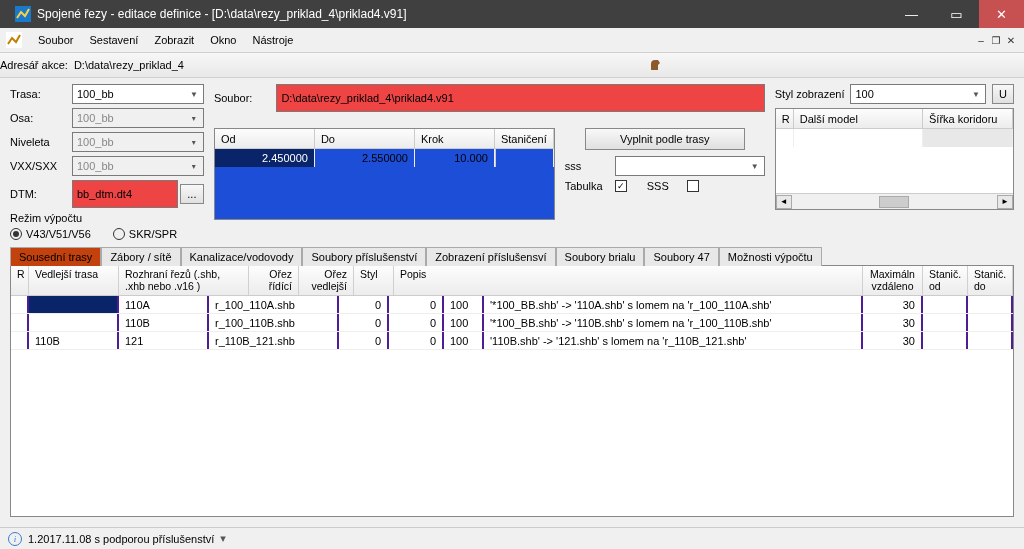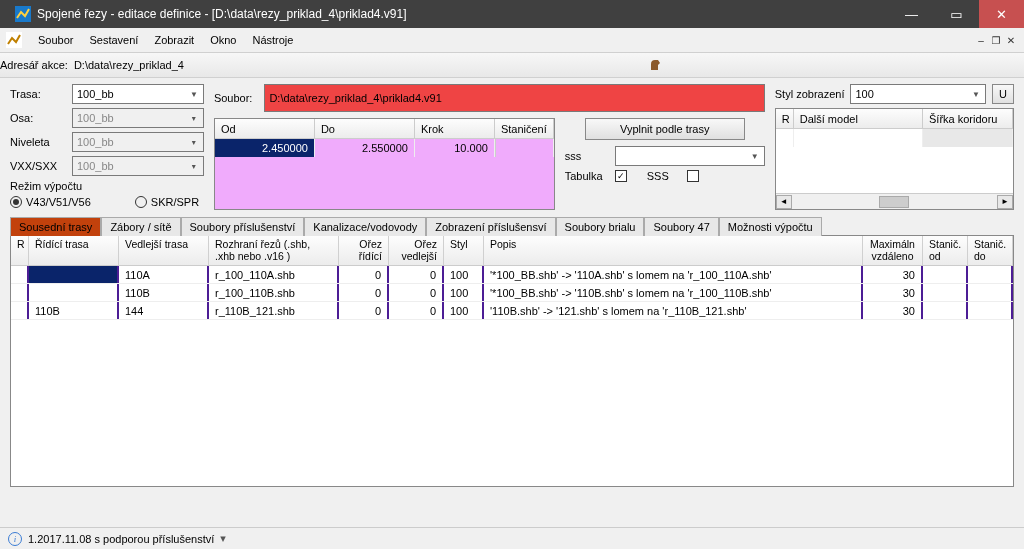--- a/index.html
+++ b/index.html
@@ -22,23 +22,23 @@
 .panel{display:flex;padding:6px 10px 4px 10px;gap:10px;background:#f0f0f0}
 .leftcol{width:235px}
 .row{display:flex;align-items:center;margin-bottom:4px}
 .row .lbl{width:62px}
 .combo{height:20px;border:1px solid #7a7a7a;background:#fff;display:flex;align-items:center;padding:0 4px;position:relative;flex:1}
 .combo.disabled{background:#f0f0f0;color:#888}
 .combo .arrow{position:absolute;right:2px;top:2px;width:14px;height:14px;display:flex;align-items:center;justify-content:center;color:#555;font-size:8px}
 .textbox{height:28px;border:1px solid #7a7a7a;background:#ef4444;padding:0 4px;display:flex;align-items:center;flex:1}
 .btn{height:20px;border:1px solid #888;background:linear-gradient(#f8f8f8,#e0e0e0);padding:0 6px;display:flex;align-items:center;justify-content:center}
 .midcol{flex:1}
-.midcol .toprow{display:flex;align-items:center;gap:12px;margin-bottom:6px}
+.midcol .toprow{display:flex;align-items:center;gap:24px;margin-bottom:16px}
 .contentflex{display:flex;gap:10px}
-.datagrid{border:1px solid #888;background:#f0abfc;height:92px;overflow:auto}
+.datagrid{border:1px solid #888;background:#1d4ed8;height:92px;overflow:auto}
 .gridhdr{display:flex;background:linear-gradient(#fdfdfd,#ececec);border-bottom:1px solid #ccc;height:20px}
 .gridhdr div{border-right:1px solid #ccc;padding:2px 6px;display:flex;align-items:center}
 .gridrow{display:flex;height:18px}
 .gridrow div{border-right:1px solid #eee;padding:1px 6px;display:flex;align-items:center}
 .rightopts{width:200px;padding-top:0}
 .rightopts .btnwide{height:22px;border:1px solid #888;background:linear-gradient(#f8f8f8,#e0e0e0);width:160px;display:flex;align-items:center;justify-content:center;margin-bottom:6px;margin-left:20px}
 .stylecol{width:290px}
 .stylecol .toprow{display:flex;align-items:center;gap:6px;margin-bottom:4px;justify-content:flex-end}
 .stylegrid{border:1px solid #888;background:#fff;height:102px;position:relative}
 .scrollbar{position:absolute;bottom:0;left:0;right:0;height:16px;background:#f0f0f0;border-top:1px solid #ccc;display:flex;align-items:center}
@@ -136,24 +136,31 @@
           <span class="arrow">▾</span>
         </div>
     </div>
     <div class="row">
       <span class="lbl">VXX/SXX</span>
       <div class="combo disabled">
           <span>100_bb</span>
           <span class="arrow">▾</span>
         </div>
     </div>
+    <div class="row">
+      <span class="lbl">DTM:</span>
+      <div class="textbox">
+          <span>bb_dtm.dt4</span>
+        </div>
+      <div class="btn" style="width:24px;margin-left:2px">...</div>
+    </div>
     <div style="margin-top:4px">Režim výpočtu</div>
     <div class="radiorow">
       <div class="radio checked"></div>
-      <span style="margin-right:40px">V43/V51/V56</span>
+      <span style="margin-right:18px">V43/V51/V56</span>
       <div class="radio"></div>
       <span>SKR/SPR</span>
     </div>
   </div>
 
   <div class="midcol">
     <div class="toprow">
       <span>Soubor:</span>
       <div class="textbox" style="flex:1">
           <span>D:\data\rezy_priklad_4\priklad4.v91</span>
@@ -219,32 +226,31 @@
           </div>
         <div class="sbtn">►</div>
       </div>
     </div>
   </div>
 </div>
 
 <div class="tabs">
   <div class="tab active">Sousední trasy</div>
   <div class="tab">Zábory / sítě</div>
+  <div class="tab">Kanalizace/vodovody</div>
   <div class="tab">Soubory příslušenství</div>
-  <div class="tab">Kanalizace/vodovody</div>
   <div class="tab">Zobrazení příslušensví</div>
   <div class="tab">Soubory brialu</div>
   <div class="tab">Soubory 47</div>
   <div class="tab">Možnosti výpočtu</div>
 </div>
 
 <div class="maingrid">
   <div class="mghdr">
     <div class="c-r">R</div>
-    <div class="c-ridici">Řídící trasa</div>
     <div class="c-vedl">Vedlejší trasa</div>
     <div class="c-rozh">Rozhraní řezů (.shb, .xhb nebo .v16 )</div>
     <div class="c-orez1">Ořez řídící</div>
     <div class="c-orez2">Ořez vedlejší</div>
     <div class="c-styl">Styl</div>
     <div class="c-popis">Popis</div>
     <div class="c-max">Maximáln vzdáleno</div>
     <div class="c-stod">Stanič. od</div>
     <div class="c-stdo">Stanič. do</div>
   </div>
@@ -271,21 +277,21 @@
         <div class="c-orez2">0</div>
         <div class="c-styl">100</div>
         <div class="c-popis">'*100_BB.shb' -&gt; '110B.shb' s lomem na 'r_100_110B.shb'</div>
         <div class="c-max">30</div>
         <div class="c-stod"></div>
         <div class="c-stdo"></div>
       </div>
       <div class="mgrow">
         <div class="c-r"></div>
         <div class="c-ridici">110B</div>
-        <div class="c-vedl">144</div>
+        <div class="c-vedl">121</div>
         <div class="c-rozh">r_110B_121.shb</div>
         <div class="c-orez1">0</div>
         <div class="c-orez2">0</div>
         <div class="c-styl">100</div>
         <div class="c-popis">'110B.shb' -&gt; '121.shb' s lomem na 'r_110B_121.shb'</div>
         <div class="c-max">30</div>
         <div class="c-stod"></div>
         <div class="c-stdo"></div>
       </div>
     </div>

